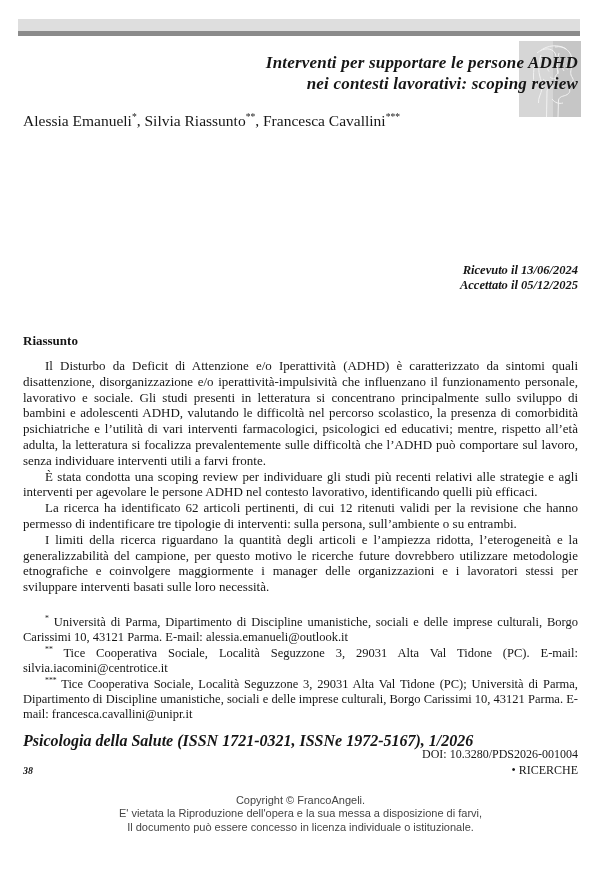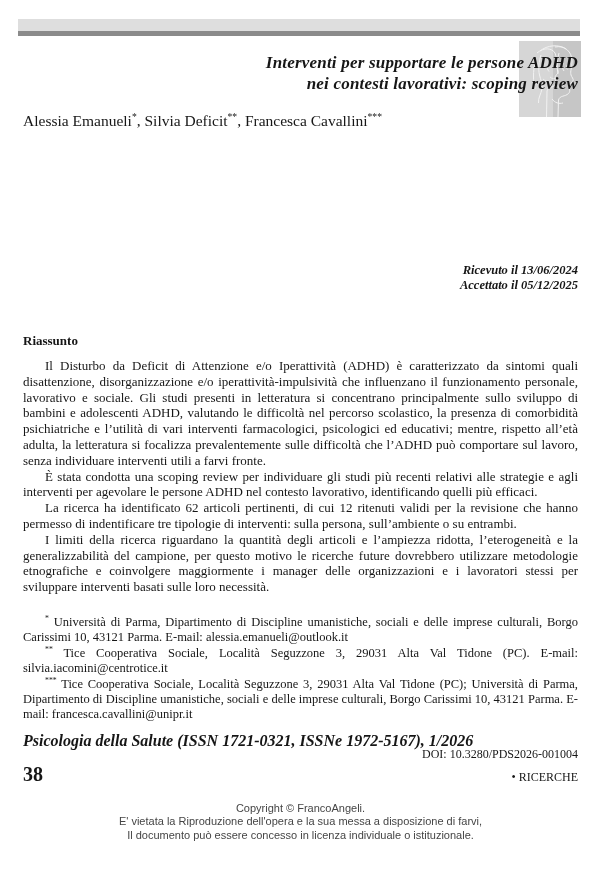--- a/index.html
+++ b/index.html
@@ -42,21 +42,21 @@
   .abs p { font-size: 13px; line-height: 15.8px; text-align: justify; text-indent: 22px; }
   .fns { margin-top: 20px; }
   .fns p { font-size: 12.5px; line-height: 15.4px; text-align: justify; text-indent: 22px; }
   .journal {
     margin-top: 11px; text-align: left;
     font-size: 16px; line-height: 13px;
     font-weight: bold; font-style: italic;
   }
   .doi { margin-top: 1px; text-align: right; font-size: 12px; line-height: 13px; }
   .pagerow { display: flex; justify-content: space-between; align-items: baseline; margin-top: 2px; }
-  .pageno { font-size: 20px; font-weight: bold; }
+  .pageno { font-size: 10px; font-weight: bold; font-style: italic; }
   .section { font-size: 12px; }
   .copyright {
     margin-top: 16px; text-align: center;
     font-family: "Liberation Sans", sans-serif;
     font-size: 11px; line-height: 13.5px;
     color: #454545;
   }
 </style>
 </head>
 <body>
@@ -87,21 +87,21 @@
   </svg>
 </div>
 
 <div class="content">
 
   <h1 class="title">
     <div>Interventi per supportare le persone ADHD</div>
     <div>nei contesti lavorativi: scoping review</div>
   </h1>
 
-  <div class="authors"><span>Alessia Emanueli</span><sup>*</sup><span>, </span><span>Silvia Deficit</span><sup>**</sup><span>, </span><span>Francesca Cavallini</span><sup>***</sup></div>
+  <div class="authors"><span>Alessia Emanueli</span><sup>*</sup><span>, </span><span>Silvia Riassunto</span><sup>**</sup><span>, </span><span>Francesca Cavallini</span><sup>***</sup></div>
 
   <div class="dates">
     <div>Ricevuto il 13/06/2024</div>
     <div>Accettato il 05/12/2025</div>
   </div>
 
   <div class="abstract-heading">Riassunto</div>
 
   <div class="abs">
     <p>Il Disturbo da Deficit di Attenzione e/o Iperattività (ADHD) è caratterizzato da sintomi quali disattenzione, disorganizzazione e/o iperattività-impulsività che influenzano il funzionamento personale, lavorativo e sociale. Gli studi presenti in letteratura si concentrano principalmente sullo sviluppo di bambini e adolescenti ADHD, valutando le difficoltà nel percorso scolastico, la presenza di comorbidità psichiatriche e l’utilità di vari interventi farmacologici, psicologici ed educativi; mentre, rispetto all’età adulta, la letteratura si focalizza prevalentemente sulle difficoltà che l’ADHD può comportare sul lavoro, senza individuare interventi utili a farvi fronte.</p>

